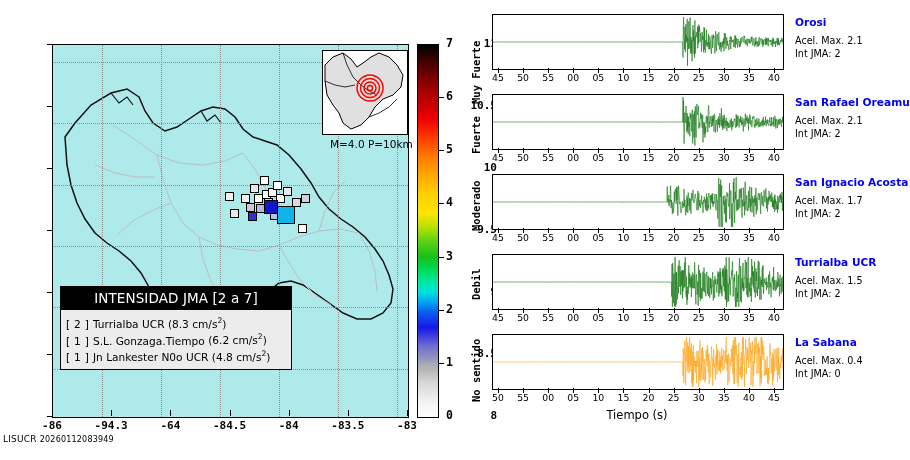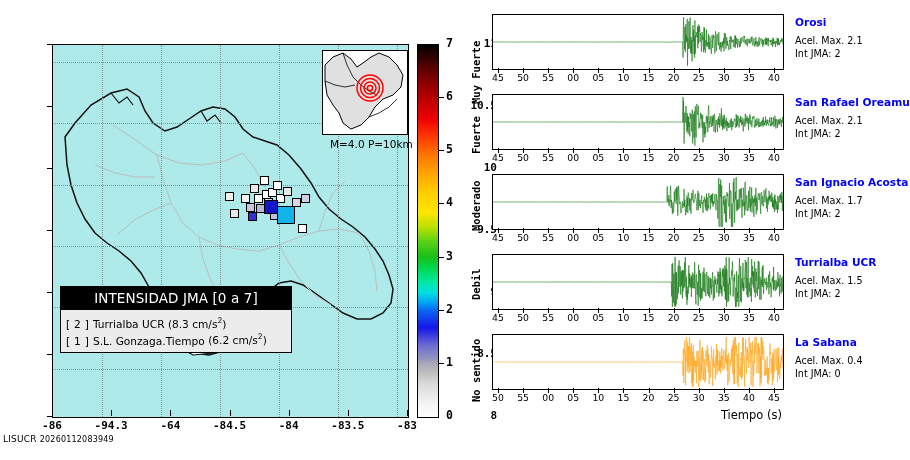--- a/index.html
+++ b/index.html
@@ -223,24 +223,25 @@
     </div>
   <div id="cbar-words">
       <div class="cb-word mono nosel" style="top: 25.9px; height: 92px;">Muy Fuerte</div>
       <div class="cb-word mono nosel" style="top: 75.14px; height: 120px;">Fuerte</div>
       <div class="cb-word mono nosel" style="top: 159.82px; height: 92px;">Moderado</div>
       <div class="cb-word mono nosel" style="top: 223.94px; height: 120px;">Debil</div>
       <div class="cb-word mono nosel" style="top: 321.5px; height: 96px;">No sentido</div>
     </div>
 
   <div class="abs" id="legend-box">
-    <div id="legend-head">INTENSIDAD JMA [0 a 7]</div>
+    <div id="legend-head">INTENSIDAD JMA [2 a 7]</div>
     <div id="legend-list">
         <div class="leg-row"><span class="br">[ 2 ]  </span><span>Turrialba UCR </span><span>(8.3 cm/s<sup>2</sup>)</span></div>
         <div class="leg-row"><span class="br">[ 1 ]  </span><span>S.L. Gonzaga.Tiempo </span><span>(6.2 cm/s<sup>2</sup>)</span></div>
+        <div class="leg-row"><span class="br">[ 1 ]  </span><span>Jn Lankester N0o UCR </span><span>(4.8 cm/s<sup>2</sup>)</span></div>
       </div>
   </div>
 
   <div class="abs nosel" id="watermark">
     <span>LISUCR</span>
     <span class="wmnum">20260112083949</span>
   </div>
 
   <div class="abs" id="seis-col">
       <div class="panel" style="top: 0px;">
@@ -416,21 +417,21 @@
         <div class="tk" style="left: 256.909px;"></div>
         <div class="tl nosel" style="left: 256.909px;">40</div>
         <div class="tk" style="left: 282px;"></div>
         <div class="tl nosel" style="left: 282px;">45</div>
       </div>
       <div class="p-info" style="top: 322px;">
         <div class="p-name">La Sabana</div>
         <div class="p-acc">Acel. Max. 0.4</div>
         <div class="p-int">Int JMA: 0</div>
       </div>
-      <div id="time-axis-label" class="nosel" style="top: 394px; text-align: right;">Tiempo (s)</div>
+      <div id="time-axis-label" class="nosel" style="top: 394px;">Tiempo (s)</div>
     </div>
 
 <div class="abs" style="left: 47px; top: 44px; width: 6px; height: 0px; border-top: 1.3px solid rgb(0, 0, 0);"></div>
     <div class="abs" style="left: 47px; top: 106px; width: 6px; height: 0px; border-top: 1.3px solid rgb(0, 0, 0);"></div>
     <div class="abs" style="left: 47px; top: 168px; width: 6px; height: 0px; border-top: 1.3px solid rgb(0, 0, 0);"></div>
     <div class="abs" style="left: 47px; top: 230px; width: 6px; height: 0px; border-top: 1.3px solid rgb(0, 0, 0);"></div>
     <div class="abs" style="left: 47px; top: 292px; width: 6px; height: 0px; border-top: 1.3px solid rgb(0, 0, 0);"></div>
     <div class="abs" style="left: 47px; top: 354px; width: 6px; height: 0px; border-top: 1.3px solid rgb(0, 0, 0);"></div>
     <div class="abs" style="left: 47px; top: 416px; width: 6px; height: 0px; border-top: 1.3px solid rgb(0, 0, 0);"></div>
     <div class="abs" style="left: 52px; top: 410px; height: 6px; width: 0px; border-left: 1.3px solid rgb(0, 0, 0);"></div>

